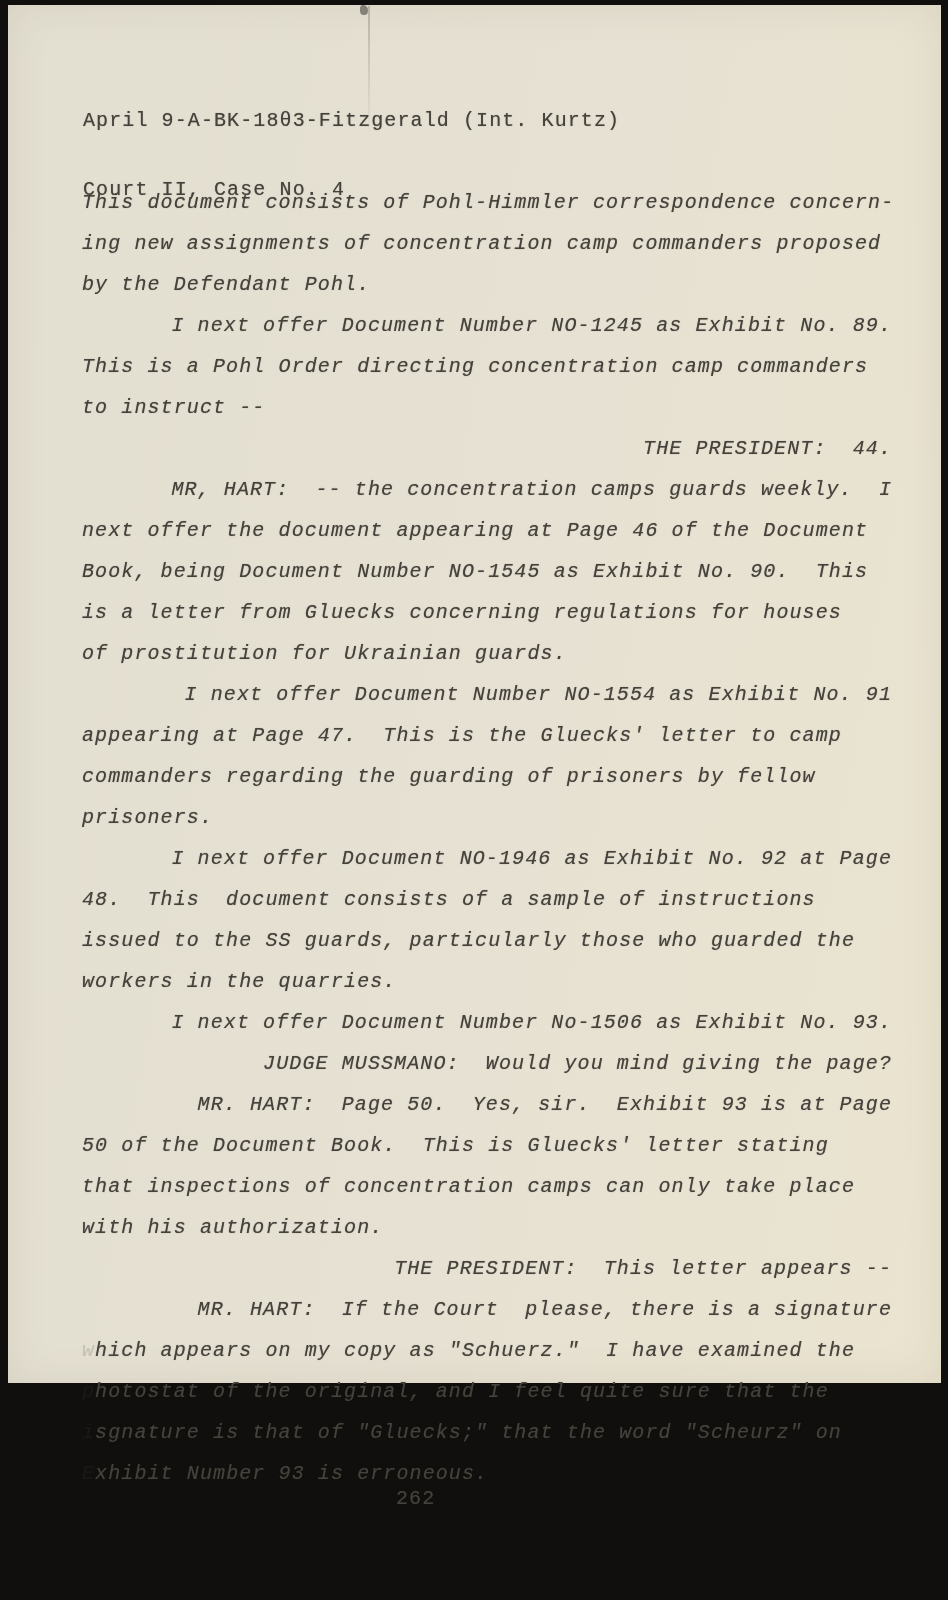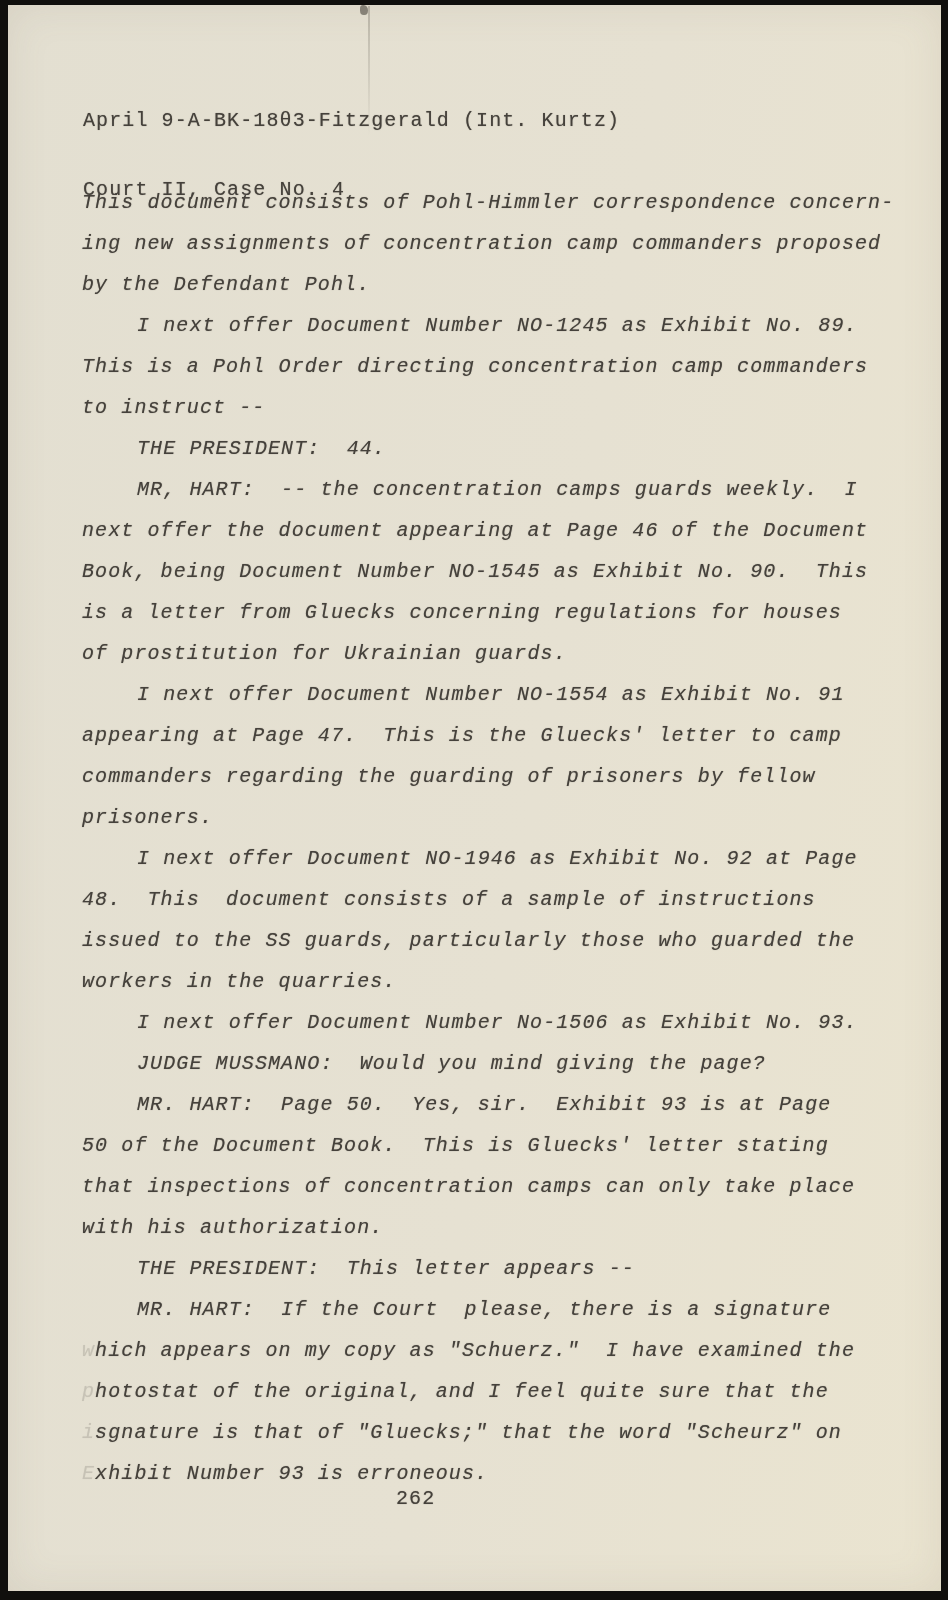--- a/index.html
+++ b/index.html
@@ -8,21 +8,21 @@
     --border:#100f0d;
   }
   html,body{margin:0;padding:0;}
   body{
     width:948px;height:1600px;position:relative;
     background:var(--border);
     font-family:"Liberation Mono","DejaVu Sans Mono",monospace;
     overflow:hidden;
   }
   .paper{
-    position:absolute;left:8px;top:5px;width:933px;height:1586px;
+    position:absolute;left:8px;top:5px;width:933px;height:1378px;
     background:linear-gradient(100deg,#e3dfd1 0%,#e6e1d2 55%,#eae4d0 100%);
     box-shadow:inset 0 0 40px rgba(120,110,90,0.12);
   }
   
   .scratch{
     position:absolute;left:360px;top:1px;width:2px;height:130px;
     background:linear-gradient(#6a655a,rgba(106,101,90,0));
     opacity:.35;
   }
   .speck{
@@ -35,21 +35,21 @@
     color:var(--ink);white-space:pre;
     text-shadow:0 0 1px rgba(69,65,59,.55);
   }
   .lines{
     position:absolute;left:74px;top:177px;width:810px;
     font-size:20px;line-height:41px;letter-spacing:1.1px;
     color:var(--ink);white-space:pre;
     text-shadow:0 0 1px rgba(69,65,59,.55);
   }
   .tline{height:41px;font-style:italic;}
-  .tline.ind{padding-left:55px;}
+  .tline.ind{padding-left:55px;text-align:right;}
   .tline .faded{opacity:.18;}
   .pagenum{
     position:absolute;left:388px;top:1482px;
     font-size:20px;letter-spacing:1.1px;color:var(--ink);
     text-shadow:0 0 1px rgba(69,65,59,.55);
   }
 </style>
 </head>
 <body>
 

